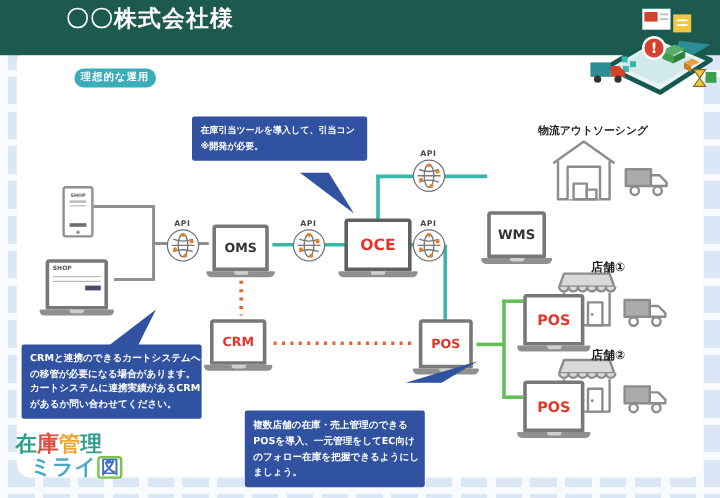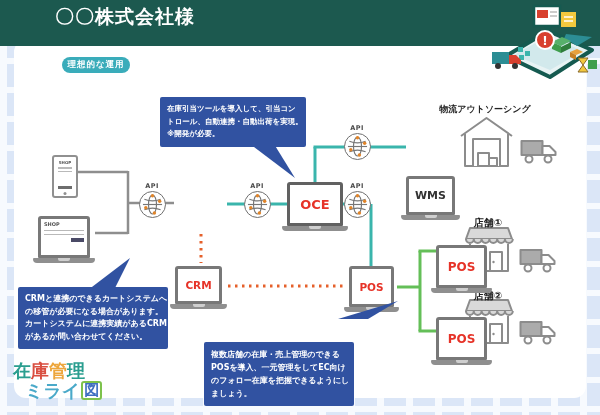--- a/index.html
+++ b/index.html
@@ -41,21 +41,21 @@
   .phone .ph-title{font-size:4px;font-weight:700;color:#555;text-align:center;line-height:5px;}
   .phone .ph-line{height:1.5px;background:#b9b9b9;margin:2px 2px 0 2px;}
   .phone .ph-bar{position:absolute;left:2px;right:2px;bottom:0;height:3px;background:#6d6d6d;}
   .phone .ph-dot{position:absolute;left:50%;bottom:1.5px;transform:translateX(-50%);width:3px;height:3px;border-radius:50%;background:#909090;}
   
   .shop-screen{flex-direction:column;align-items:stretch;justify-content:flex-start;padding:2px 3px;}
   .shop-title{font-size:5px;font-weight:700;color:#555;line-height:6px;}
   .shop-line{height:1.5px;background:#b9b9b9;margin-top:2.5px;}
   .shop-btn{width:13px;height:4.5px;background:#4a4a66;margin:2.5px 0 0 auto;}
   
-  .diagram-label{position:absolute;font-weight:700;color:#222;text-align:center;z-index:20;}
+  .diagram-label{position:absolute;font-weight:700;color:#222;text-align:right;z-index:20;}
   .icon-wrap{position:absolute;z-index:18;}
   .over{z-index:21;}
   
   .logo{position:absolute;left:13px;top:361px;z-index:20;font-weight:700;line-height:19px;}
   .logo .lg{font-size:18px;}
   .l-teal{color:#2a9e8f;} .l-red{color:#d94f41;} .l-orange{color:#eda63c;} .l-blue{color:#4aa9c9;}
   .logo-l2{margin-left:12px;display:flex;align-items:center;}
   .lg-box{font-size:15px;color:#3f6fc1;border:2px solid #7dc24c;border-radius:3px;line-height:15px;padding:0 1px;margin-left:1px;}
   .illus{position:absolute;left:488px;top:0;z-index:50;}
 </style>
@@ -148,20 +148,26 @@
   <div class="laptop" style="left:38px;top:216px;width:52px;">
     <div class="lap-screen shop-screen" style="height:32px;">
       <div class="shop-title">SHOP</div>
       <div class="shop-line"></div>
       <div class="shop-line"></div>
       <div class="shop-btn"></div>
     </div>
     <div class="lap-base"></div>
   </div>
 
+  <div class="laptop" style="left:177px;top:187px;width:47px;">
+    <div class="lap-screen" style="height:33px;font-size:10.5px;">
+        <span>OMS</span>
+      </div>
+    <div class="lap-base"></div>
+  </div>
 
   <div class="laptop dark-frame" style="left:287px;top:182px;width:56px;">
     <div class="lap-screen" style="height:38px;font-size:13px;">
         <span class="red-label">OCE</span>
       </div>
     <div class="lap-base"></div>
   </div>
 
   <div class="laptop" style="left:175px;top:266px;width:47px;">
     <div class="lap-screen" style="height:32px;font-size:10.5px;">
@@ -333,21 +339,20 @@
   </div>
 
   <svg class="pointers" width="600" height="415">
     <polygon points="250,144 274,144 295,178" fill="#3152a1"></polygon>
     <polygon points="88,290 130,258 114,290" fill="#3152a1"></polygon>
     <polygon points="338,319 398,301 368,319" fill="#3152a1"></polygon>
   </svg>
 
   <div class="callout co-top">
     <span class="cl">在庫引当ツールを導入して、引当コン</span>
-    <span class="cl">トロール、自動連携・自動出荷を実現。</span>
     <span class="cl">※開発が必要。</span>
   </div>
   <div class="callout co-left">
     <span class="cl">CRMと連携のできるカートシステムへ</span>
     <span class="cl">の移管が必要になる場合があります。</span>
     <span class="cl">カートシステムに連携実績があるCRM</span>
     <span class="cl">があるか問い合わせてください。</span>
   </div>
   <div class="callout co-bottom">
     <span class="cl">複数店舗の在庫・売上管理のできる</span>

